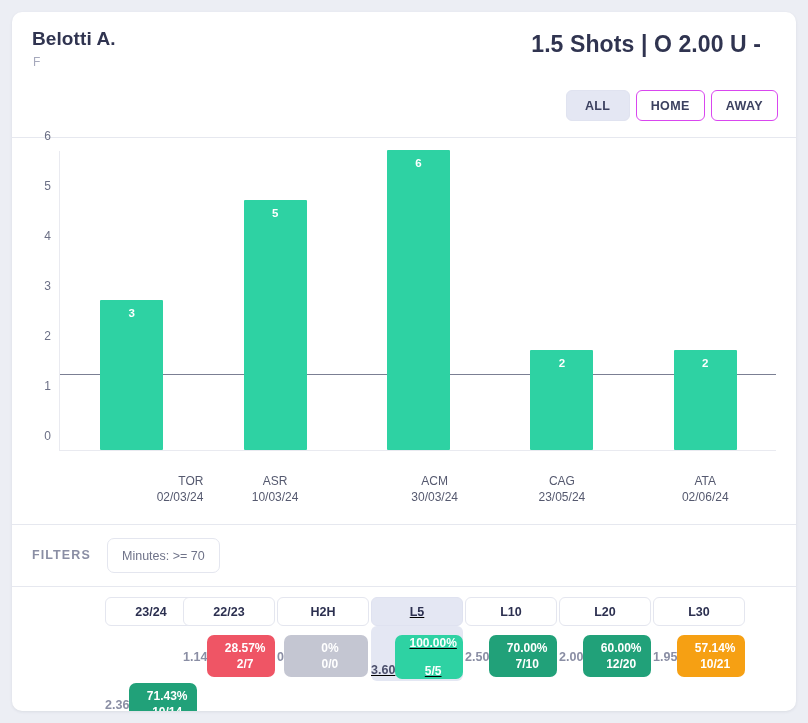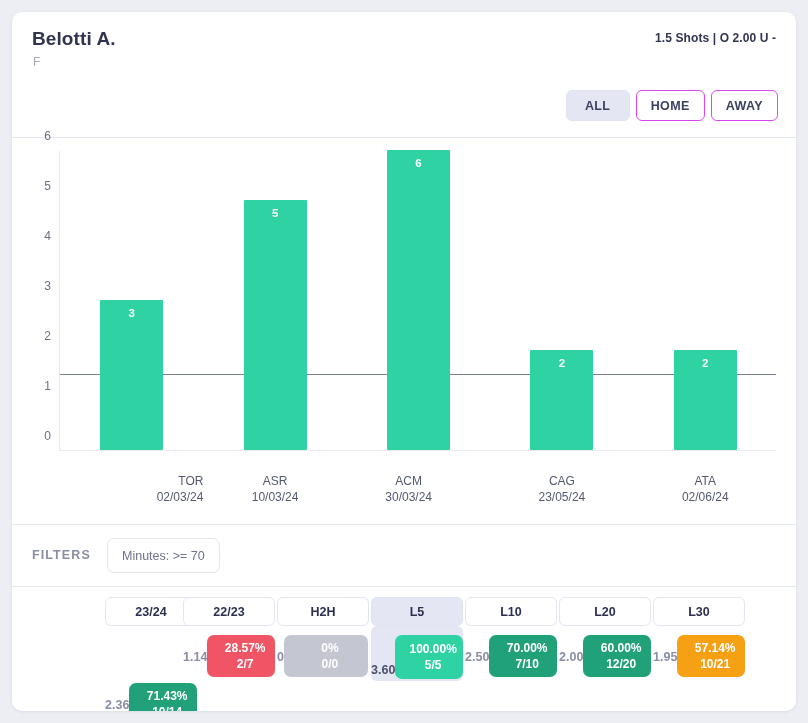--- a/index.html
+++ b/index.html
@@ -37,22 +37,22 @@
     letter-spacing: .1px;
   }
   .player-pos {
     position: absolute;
     left: 21px; top: 43px;
     font-size: 12px;
     color: #a6a9bc;
   }
   .market-line {
     position: absolute;
-    right: 20px; top: 19px;
-    font-size: 12px;
+    right: 35px; top: 19px;
+    font-size: 23px;
     font-weight: 600;
     color: #303450;
     letter-spacing: .1px;
   }
   .venue-group {
     position: absolute;
     right: 18px; top: 78px;
     display: flex;
     gap: 6px;
   }
@@ -219,20 +219,21 @@
     color: #ffffff;
     font-size: 12px;
     font-weight: 700;
     line-height: 16px;
     cursor: pointer;
     padding-left: 8px;
   }
   .period-col.active .period-badge {
     width: 86px;
     height: 44px;
+    justify-content: space-between;
   }
   .period-col.active .odds-wrap {
     background: #e4e7f3;
   }
   .odds-wrap {
     width: 92px;
     display: flex;
     flex-direction: row;
     align-items: center;
     padding-bottom: 2px;
@@ -275,21 +276,21 @@
         <div class="bar" style="left: 183.6px; width: 63px; height: 250px; background: rgb(46, 210, 163);">
           <div class="bar-val">5</div>
         </div>
         <div class="xlabel" style="left: 143.4px; width: 143.4px;">
           <div>ASR</div>
           <div class="x-date">10/03/24</div>
         </div>
         <div class="bar" style="left: 327px; width: 63px; height: 300px; background: rgb(46, 210, 163);">
           <div class="bar-val">6</div>
         </div>
-        <div class="xlabel" style="left: 277px; width: 143.4px;">
+        <div class="xlabel" style="left: 303px; width: 143.4px;">
           <div>ACM</div>
           <div class="x-date">30/03/24</div>
         </div>
         <div class="bar" style="left: 470.4px; width: 63px; height: 100px; background: rgb(46, 210, 163);">
           <div class="bar-val">2</div>
         </div>
         <div class="xlabel" style="left: 430.2px; width: 143.4px;">
           <div>CAG</div>
           <div class="x-date">23/05/24</div>
         </div>
@@ -332,21 +333,21 @@
       <div class="period-col" style="left: 265px;">
         <div class="period-tab">H2H</div>
         <div class="odds-wrap">
           <div class="period-odds">0</div>
           <div class="period-badge" style="background: rgb(196, 198, 210);">
             <div>0%</div>
             <div>0/0</div>
           </div>
         </div>
       </div>
-      <div class="period-col active" style="left: 359px;">
+      <div class="period-col active" style="left: 359px; text-decoration: underline;">
         <div class="period-tab">L5</div>
         <div class="odds-wrap">
           <div class="period-odds">3.60</div>
           <div class="period-badge" style="background: rgb(46, 210, 163);">
             <div>100.00%</div>
             <div>5/5</div>
           </div>
         </div>
       </div>
       <div class="period-col" style="left: 453px;">

